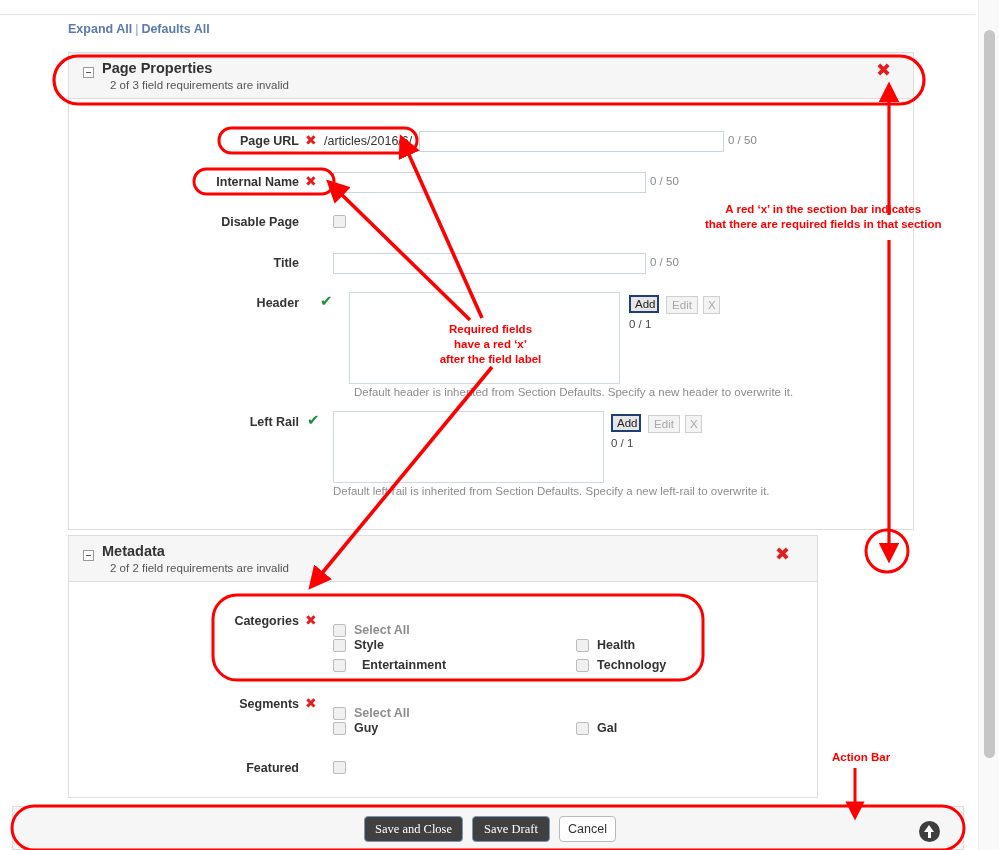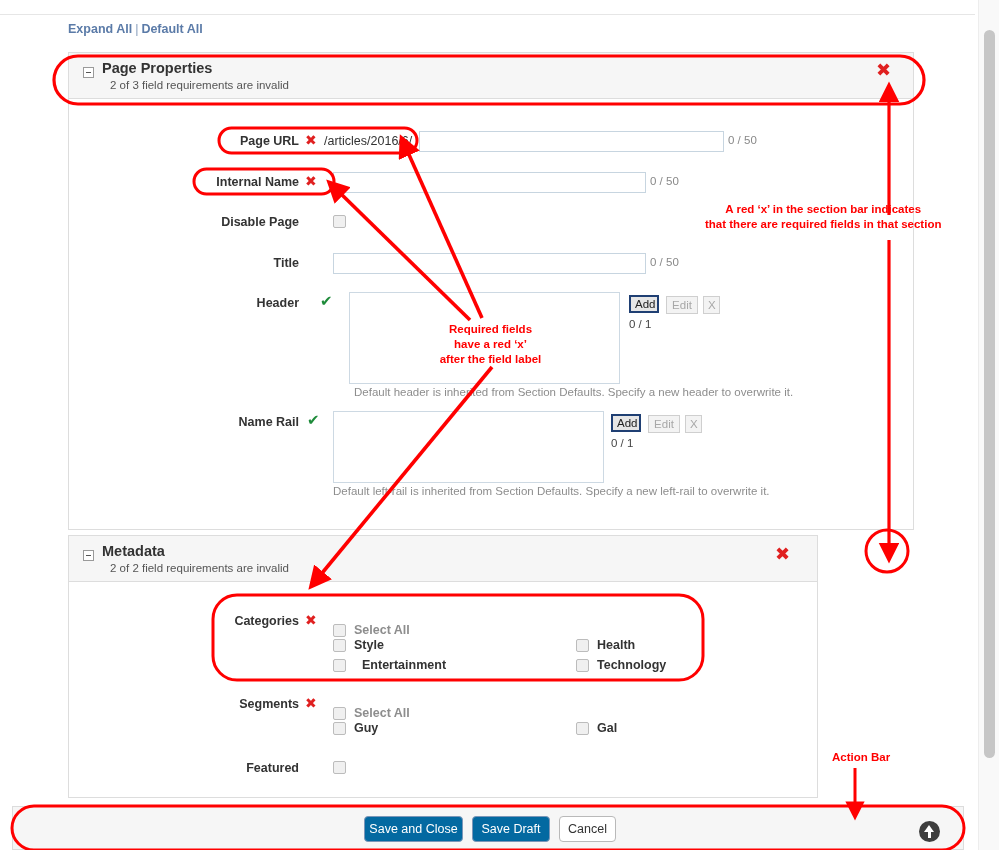--- a/index.html
+++ b/index.html
@@ -106,21 +106,21 @@
   
   .actionbar {
     position:absolute; left:12px; top:806px; width:952px; height:44px;
     background:#f6f6f6; border:1px solid #dcdcdc;
   }
   .btn {
     position:absolute; top:9px; height:26px; border-radius:4px;
     font-size:12.5px; font-family:"Liberation Sans", sans-serif;
     cursor:pointer; line-height:24px; text-align:center;
   }
-  .btn.blue { background:#0369a1; color:#fff; border:1px solid #7b96b8; }
+  .btn.blue { background:#404040; color:#fff; border:1px solid #7b96b8;font-family:Liberation Serif, serif; }
   .btn.plain { background:#fff; color:#333; border:1px solid #b9b9b9; }
   .uparrow {
     position:absolute; right:23px; top:14px; width:21px; height:21px;
     border-radius:50%; background:#3e3e3e;
   }
   .uparrow:before {
     content:""; position:absolute; left:5px; top:4px;
     border-left:5.5px solid transparent; border-right:5.5px solid transparent;
     border-bottom:7px solid #fff;
   }
@@ -140,21 +140,21 @@
   .sbthumb { position:absolute; right:4px; top:30px; width:11px; height:728px; background:#c6c6c6; border-radius:6px; }
 </style>
 </head>
 <body>
 
 <div id="root">
 
   <div class="top-rule"></div>
 
   <div class="toplinks">
-    <a>Expand All</a><span class="sep">|</span><a>Default All</a>
+    <a>Expand All</a><span class="sep">|</span><a>Defaults All</a>
   </div>
 
   <div class="panel" style="left:68px; top:52px; width:846px; height:478px;">
     <div class="panel-head">
       <span class="collapse-box"></span>
       <span class="panel-title">Page Properties</span>
       <span class="panel-sub">2 of 3 field requirements are invalid</span>
       <span class="head-x">✖</span>
     </div>
 
@@ -178,21 +178,21 @@
 
     <span class="flabel" style="left:100px; top:243px; width:130px;">Header</span>
     <span class="ok-check" style="left:251px; top:241px;">✔</span>
     <textarea class="bigbox" style="left: 280px; top: 239px; width: 271px; height: 92px;"></textarea>
     <span class="minibtn primary" style="left:560px; top:242px; width:30px;">Add</span>
     <span class="minibtn disabled" style="left:597px; top:243px; width:32px;">Edit</span>
     <span class="minibtn disabled" style="left:634px; top:243px; width:17px;">X</span>
     <span class="counter" style="left:560px; top:265px; color:#444;">0 / 1</span>
     <span class="helptext" style="left:285px; top:333px;">Default header is inherited from Section Defaults. Specify a new header to overwrite it.</span>
 
-    <span class="flabel" style="left:100px; top:362px; width:130px;">Name Rail</span>
+    <span class="flabel" style="left:100px; top:362px; width:130px;">Left Rail</span>
     <span class="ok-check" style="left:238px; top:360px;">✔</span>
     <textarea class="bigbox" style="left: 264px; top: 358px; width: 271px; height: 72px;"></textarea>
     <span class="minibtn primary" style="left:542px; top:361px; width:30px;">Add</span>
     <span class="minibtn disabled" style="left:579px; top:362px; width:32px;">Edit</span>
     <span class="minibtn disabled" style="left:616px; top:362px; width:17px;">X</span>
     <span class="counter" style="left:542px; top:384px; color:#444;">0 / 1</span>
     <span class="helptext" style="left:264px; top:432px;">Default left-rail is inherited from Section Defaults. Specify a new left-rail to overwrite it.</span>
   </div>
 
   <div class="panel" style="left:68px; top:535px; width:750px; height:263px;">

